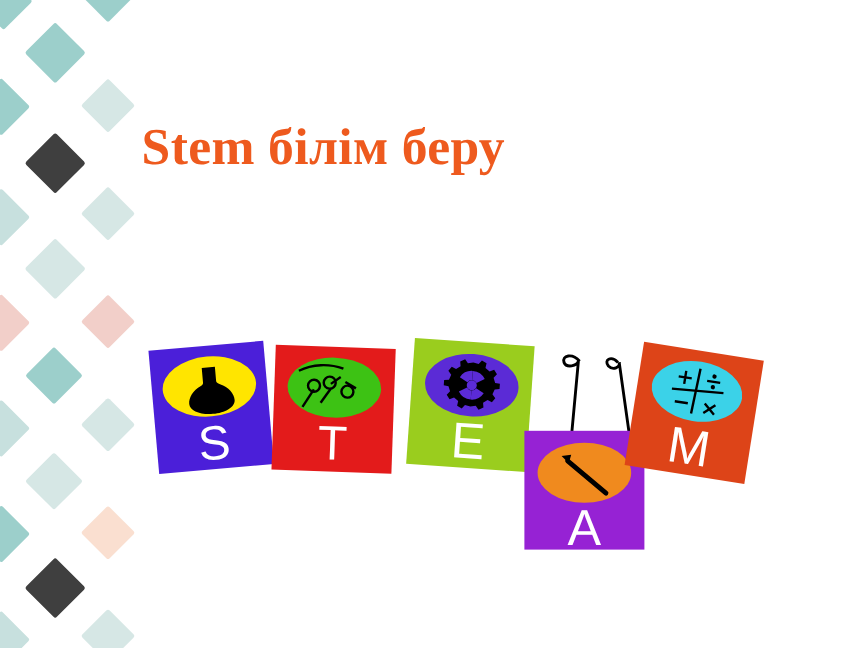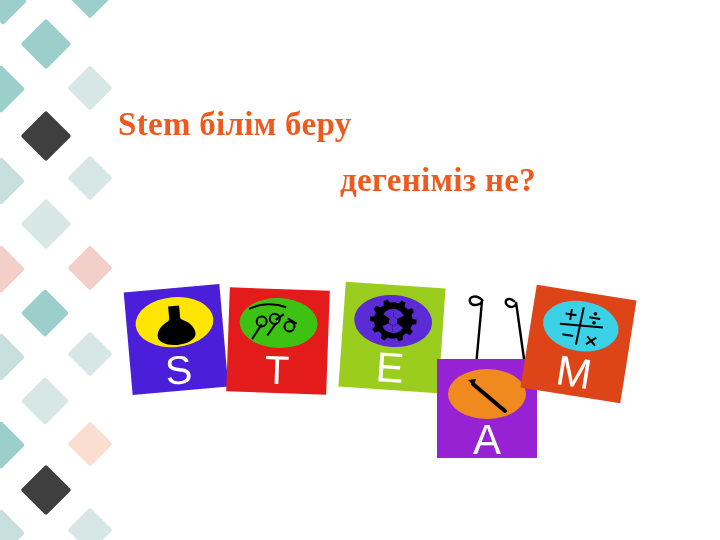--- a/index.html
+++ b/index.html
@@ -39,21 +39,21 @@
   #title-block {
     position: absolute;
     left: 118px;
     top: 104px;
     width: 540px;
   }
   .title-line {
     color: #EE5A1E;
     font-family: "Liberation Serif", serif;
     font-weight: bold;
-    font-size: 33px;
+    font-size: 43px;
     line-height: 40px;
     letter-spacing: 0.3px;
     white-space: nowrap;
   }
   .title-line-2 {
     padding-left: 222px;
     margin-top: 16px;
   }
 
   
@@ -109,21 +109,20 @@
       <div class="diamond" style="left: 28px; top: 384px; width: 34px; height: 34px; background: rgb(214, 231, 229);"></div>
       <div class="diamond" style="left: -16px; top: 428px; width: 34px; height: 34px; background: rgb(156, 207, 203);"></div>
       <div class="diamond" style="left: 74px; top: 428px; width: 32px; height: 32px; background: rgb(250, 223, 208);"></div>
       <div class="diamond" style="left: 28px; top: 472px; width: 36px; height: 36px; background: rgb(63, 63, 63);"></div>
       <div class="diamond" style="left: -16px; top: 516px; width: 34px; height: 34px; background: rgb(199, 224, 222);"></div>
       <div class="diamond" style="left: 74px; top: 514px; width: 32px; height: 32px; background: rgb(214, 231, 229);"></div>
     </div>
 
   <div id="title-block">
     <div class="title-line title-line-1">Stem білім беру</div>
-    <div class="title-line title-line-2">дегеніміз не?</div>
   </div>
 
   <div id="steam-group">
 
     <svg class="string" style="left:455px; top:292px; width:40px; height:78px;" viewBox="0 0 40 78">
       <path d="M28,9 C22,2 13,4 15,10 C17,15 26,13 27,9 L21,74" fill="none" stroke="#000000" stroke-width="2.4"></path>
     </svg>
     <svg class="string" style="left:505px; top:294px; width:40px; height:76px;" viewBox="0 0 40 76">
       <path d="M10,8 C4,2 -2,6 2,11 C6,15 12,12 11,8 L20,72" fill="none" stroke="#000000" stroke-width="2.4"></path>
     </svg>

